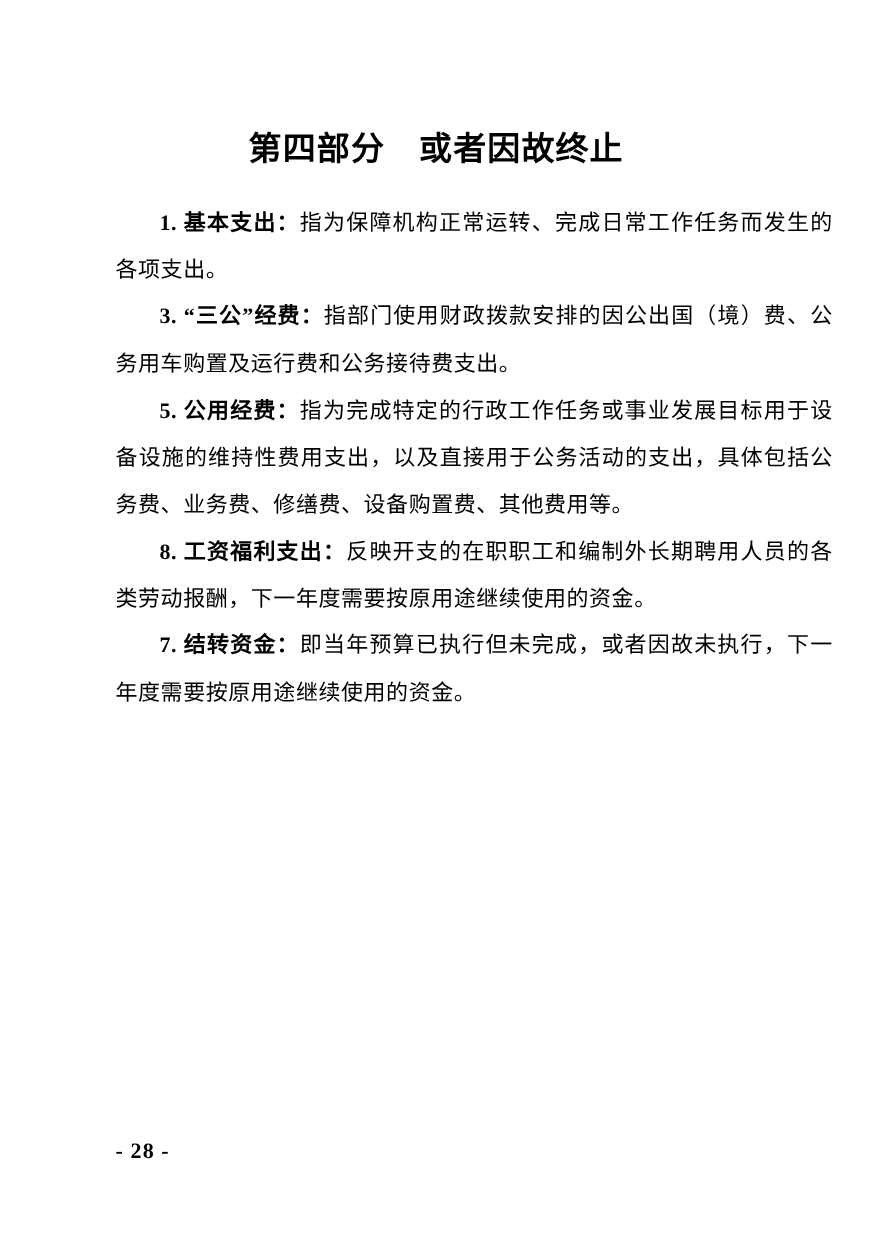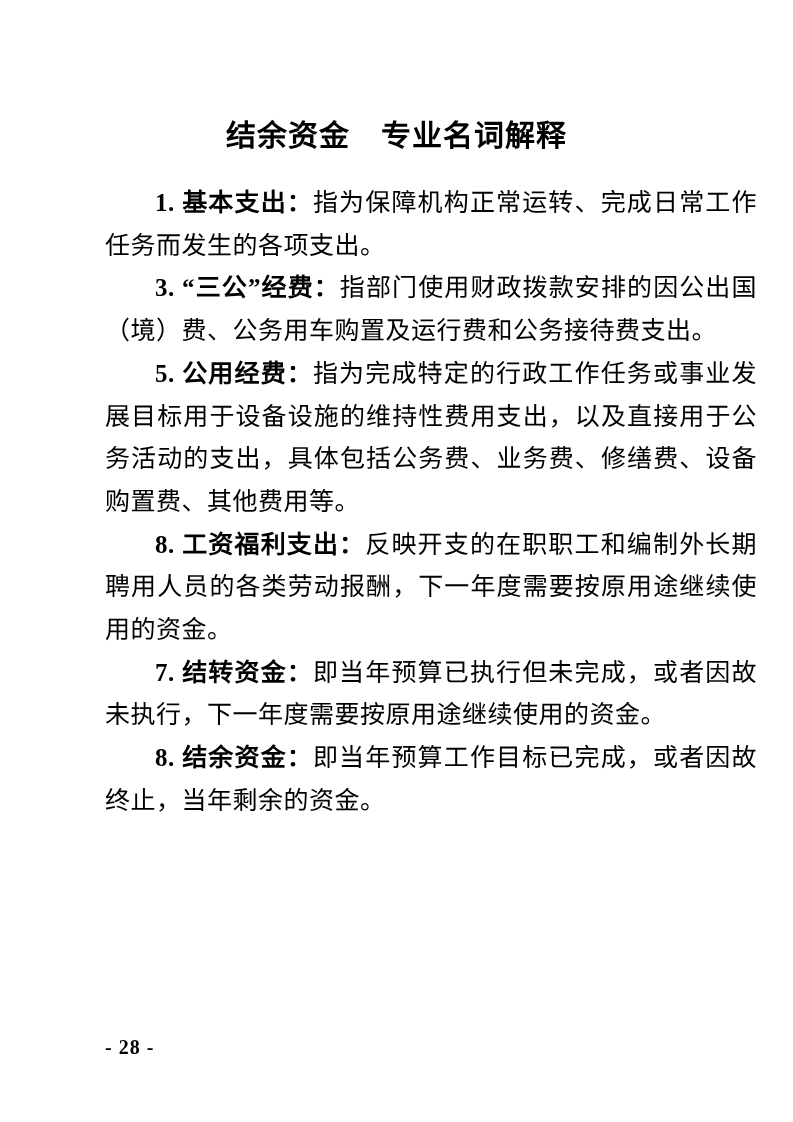--- a/index.html
+++ b/index.html
@@ -22,21 +22,21 @@
     padding-top: 118px;
     text-align: center;
     font-size: 30px;
     line-height: 36px;
     font-weight: bold;
     letter-spacing: 1px;
     color: #000000;
   }
   .content {
     margin: 28px 36px 0 105px;
-    font-size: 25px;
+    font-size: 20px;
     line-height: 42.7px;
     text-align: justify;
     text-justify: inter-ideograph;
     letter-spacing: 0.5px;
   }
   .para {
     margin: 0;
     text-indent: 2em;
   }
   .term-label {
@@ -50,21 +50,21 @@
     font-weight: bold;
     letter-spacing: 1px;
     color: #000000;
   }
 </style>
 </head>
 <body>
 
 <div class="page">
 
-  <h1 class="doc-title">结余资金　专业名词解释</h1>
+  <h1 class="doc-title">第四部分　或者因故终止</h1>
 
   <div class="content">
 
     <p class="para">
       <span class="term-label">1. 基本支出：</span><span>指为保障机构正常运转、完成日常工作任务而发生的各项支出。</span>
     </p>
 
 
     <p class="para">
       <span class="term-label">3. “三公”经费：</span><span>指部门使用财政拨款安排的因公出国（境）费、公务用车购置及运行费和公务接待费支出。</span>
@@ -76,21 +76,18 @@
     </p>
 
     <p class="para">
       <span class="term-label">8. 工资福利支出：</span><span>反映开支的在职职工和编制外长期聘用人员的各类劳动报酬，下一年度需要按原用途继续使用的资金。</span>
     </p>
 
     <p class="para">
       <span class="term-label">7. 结转资金：</span><span>即当年预算已执行但未完成，或者因故未执行，下一年度需要按原用途继续使用的资金。</span>
     </p>
 
-    <p class="para">
-      <span class="term-label">8. 结余资金：</span><span>即当年预算工作目标已完成，或者因故终止，当年剩余的资金。</span>
-    </p>
 
   </div>
 
   <div class="page-number">- 28 -</div>
 
 </div>
 
 </body></html>

